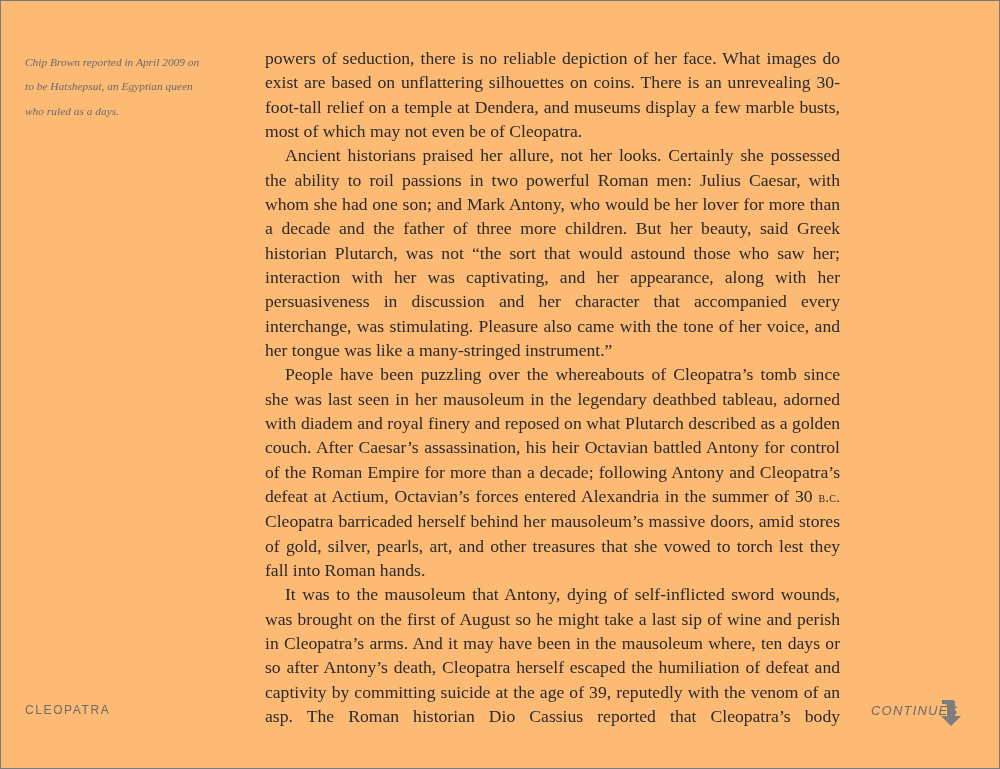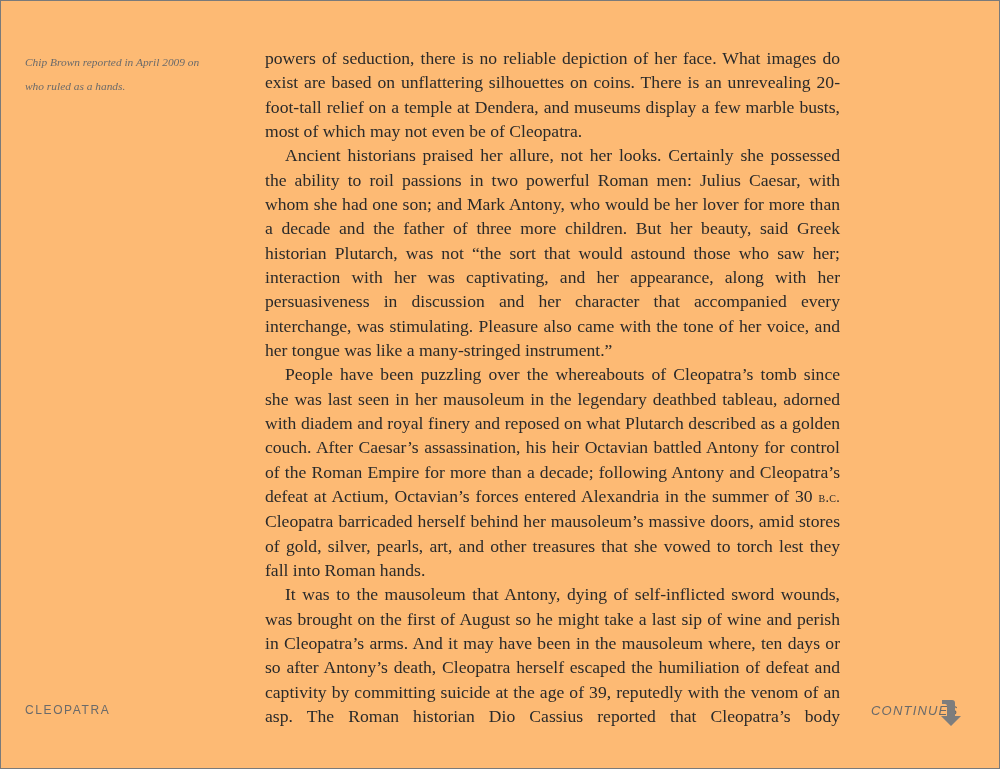--- a/index.html
+++ b/index.html
@@ -41,25 +41,26 @@
       position: absolute; left: 939px; top: 698px; width: 22px; height: 28px;
     }
   </style>
 </head>
 <body>
 
 <div class="page">
 
   <div class="sidenote">
     <div>Chip Brown reported in April 2009 on</div>
-    <div>who ruled as a hands.</div>
+    <div>to be Hatshepsut, an Egyptian queen</div>
+    <div>who ruled as a days.</div>
   </div>
 
   <div class="body-text">
-    <p>powers of seduction, there is no reliable depiction of her face. What images do exist are based on unflattering silhouettes on coins. There is an unrevealing 20-foot-tall relief on a temple at Dendera, and museums display a few marble busts, most of which may not even be of Cleopatra.</p>
+    <p>powers of seduction, there is no reliable depiction of her face. What images do exist are based on unflattering silhouettes on coins. There is an unrevealing 30-foot-tall relief on a temple at Dendera, and museums display a few marble busts, most of which may not even be of Cleopatra.</p>
     <p class="indent">Ancient historians praised her allure, not her looks. Certainly she pos­sessed the ability to roil passions in two powerful Roman men: Julius Caesar, with whom she had one son; and Mark Antony, who would be her lover for more than a decade and the father of three more children. But her beauty, said Greek historian Plutarch, was not “the sort that would astound those who saw her; interaction with her was captivating, and her appearance, along with her persuasiveness in discussion and her character that accompanied every interchange, was stimulating. Pleasure also came with the tone of her voice, and her tongue was like a many-stringed instrument.”</p>
     <p class="indent"><span>People have been puzzling over the whereabouts of Cleopatra’s tomb since she was last seen in her mausoleum in the legendary deathbed tableau, adorned with diadem and royal finery and reposed on what Plutarch described as a golden couch. After Caesar’s assassination, his heir Octavian battled Antony for control of the Roman Empire for more than a decade; following Antony and Cleopatra’s defeat at Actium, Octavian’s forces entered Alexandria in the summer of 30 </span><span class="smallcaps">b.c.</span><span> Cleopatra barricaded herself behind her mausoleum’s mas­sive doors, amid stores of gold, silver, pearls, art, and other treasures that she vowed to torch lest they fall into Roman hands.</span></p>
     <p class="indent last-line-justify">It was to the mausoleum that Antony, dying of self-inflicted sword wounds, was brought on the first of August so he might take a last sip of wine and perish in Cleopatra’s arms. And it may have been in the mausoleum where, ten days or so after Antony’s death, Cleopatra herself escaped the humiliation of defeat and captivity by committing suicide at the age of 39, reputedly with the venom of an asp. The Roman historian Dio Cassius reported that Cleopatra’s body</p>
   </div>
 
   <div class="running-head">CLEOPATRA</div>
 
   <div class="continues">CONTINUES</div>
   <svg class="arrow-icon" viewBox="0 0 22 28">
     <path d="M2 1 H12 Q15 1 15 4 V17 H21 L11 27 L1 17 H7 V7 Q7 5 5 5 H2 Z" fill="#7d7d7d"></path>

